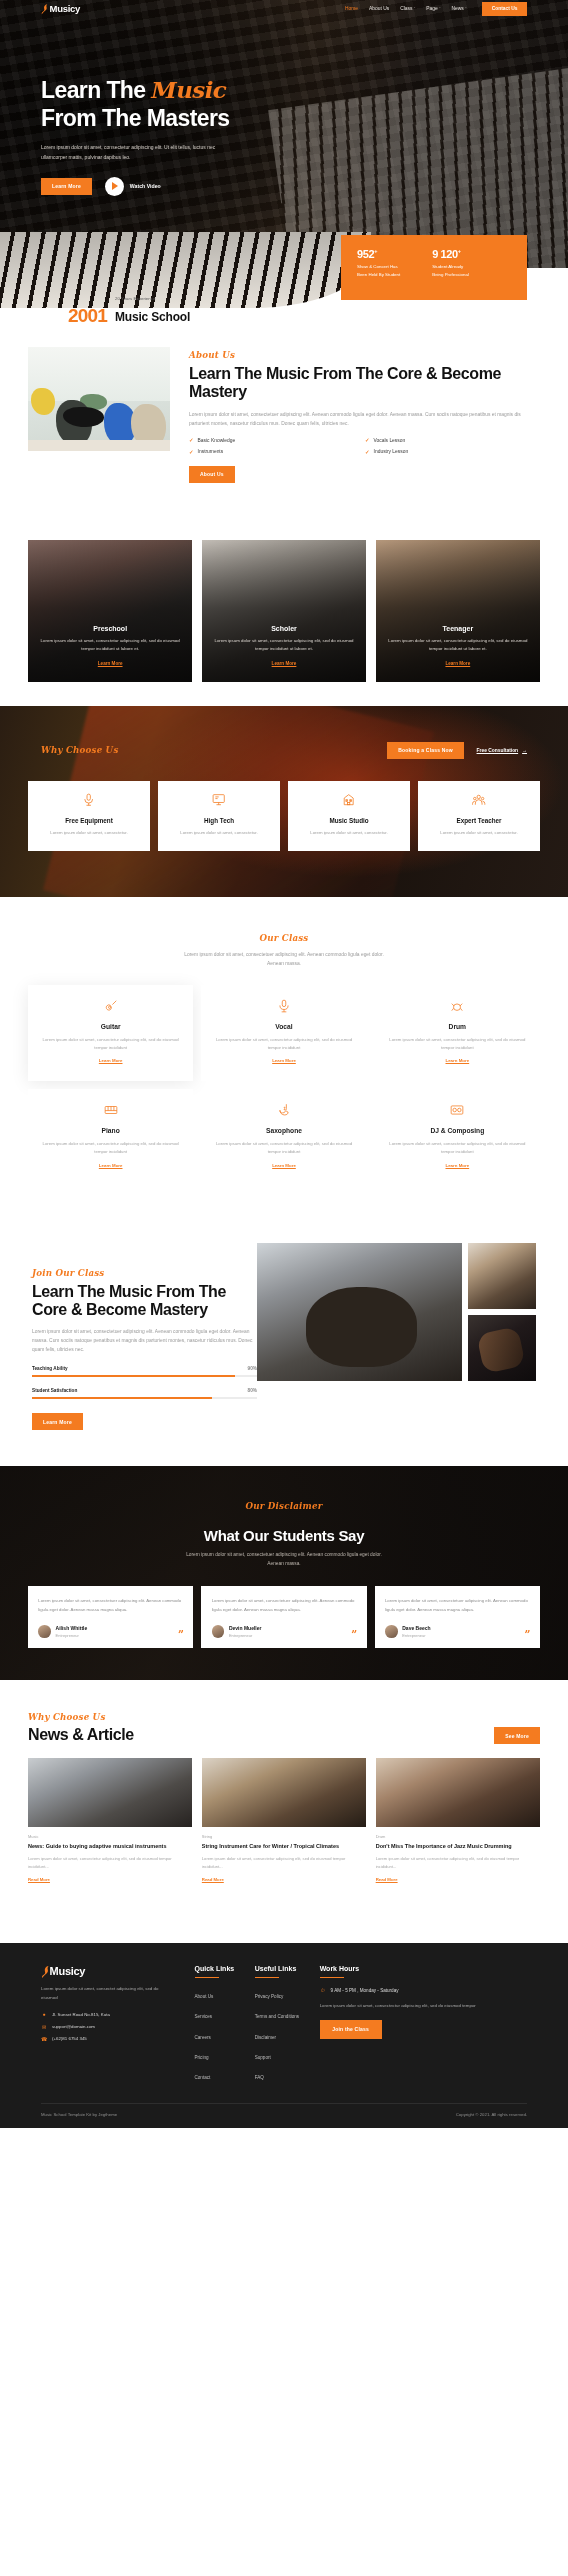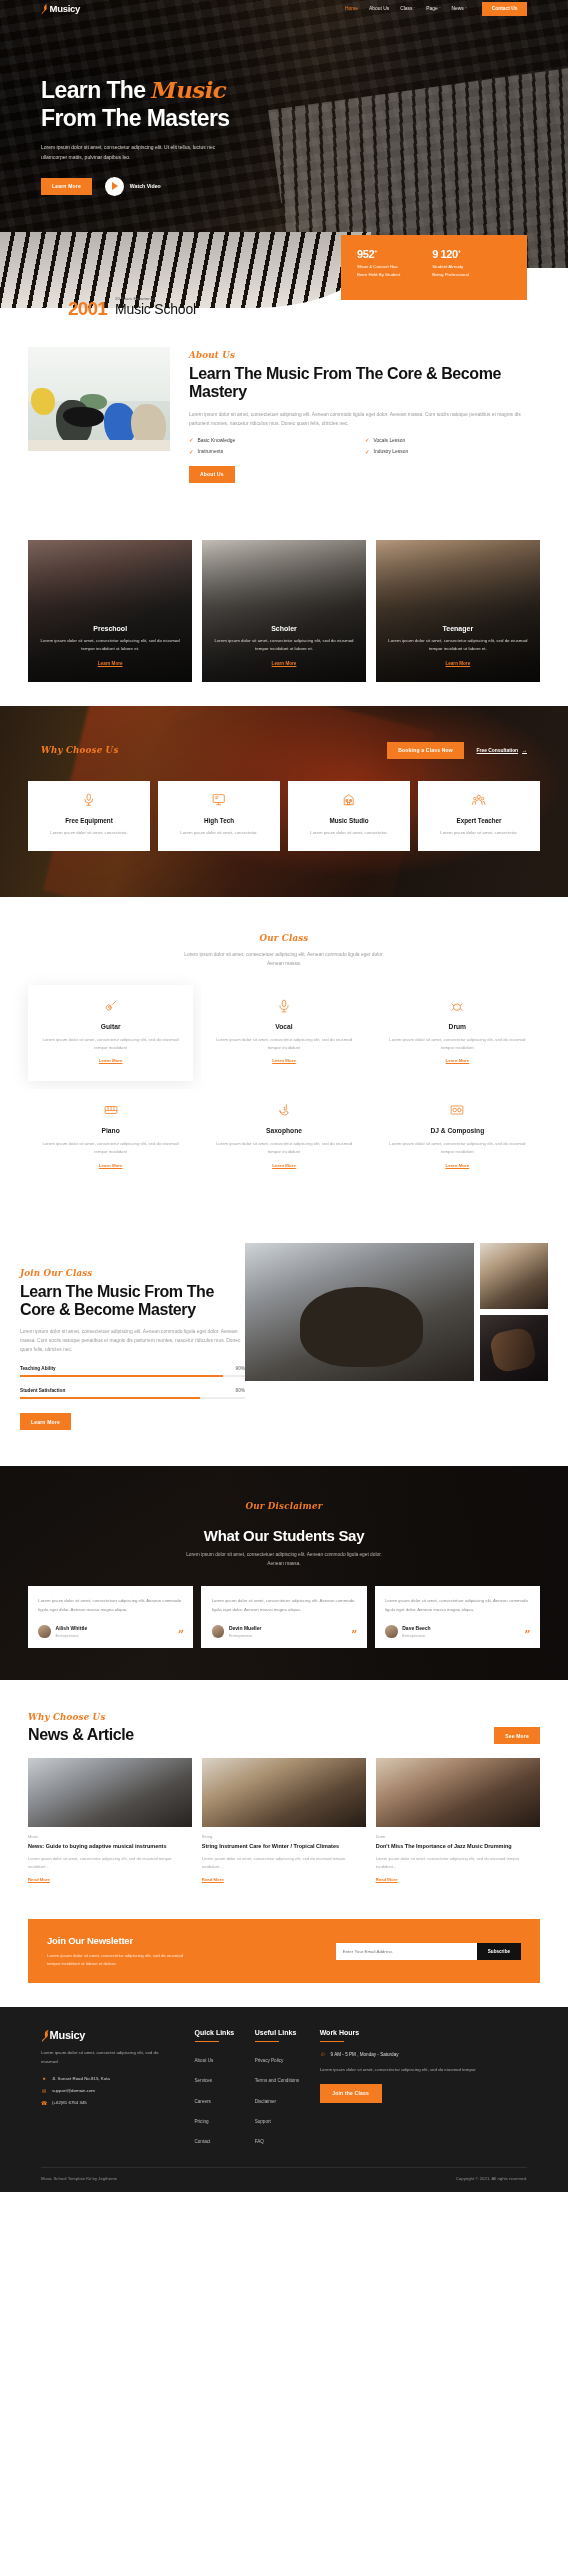--- a/index.html
+++ b/index.html
@@ -116,21 +116,21 @@
   .stats-card {
     position: absolute; top: -33px; right: 41px; width: 186px; height: 65px;
     background: #f47b20; display: flex; padding: 12.6px 0 0 16px; gap: 32px; z-index: 6;
   }
   .stat-num { color: #fff; font-size: 11px; font-weight: 800; letter-spacing: -0.4px; }
   .stat-num sup { font-size: 5.5px; font-weight: 700; top: -.6em; }
   .stat-lbl { color: #fff; font-size: 4.4px; line-height: 1.85; margin-top: 3.2px; }
   .year-row { position: absolute; left: 68px; top: 28px; display: flex; align-items: flex-end; gap: 8px; }
   .year-num { color: #f47b20; font-size: 19px; font-weight: 800; letter-spacing: -0.8px; line-height: .9; }
   .year-sub-top { font-size: 4.4px; color: #5c5c5c; }
-  .year-sub-main { font-size: 14px; font-weight: 400; color: #121212; letter-spacing: -0.2px; margin-top: 0; }
+  .year-sub-main { font-size: 12px; font-weight: 700; color: #121212; letter-spacing: -0.2px; margin-top: 9px; }
 
   
   .about { display: flex; gap: 19px; padding: 19px 41px 0 28px; align-items: flex-start; }
   .about-photo {
     width: 142px; height: 104px; flex: none; position: relative;
     background:
       linear-gradient(170deg,#eef2f0 0%,#dfe6e2 35%,#cfd6cf 100%);
     overflow: hidden;
   }
   .about-photo::before {
@@ -201,21 +201,21 @@
   .mclass { padding: 36px 0 35px; }
   .mc-grid { display: grid; grid-template-columns: repeat(3,1fr); gap: 8px; padding: 0 28px; margin-top: 17.4px; }
   .mc-card { padding: 14px 12.6px 16px; text-align: center; background: #fff; }
   .mc-card.shadow { box-shadow: 0 3.2px 17.4px rgba(0,0,0,.09); }
   .mc-card .ico { color: #f47b20; font-size: 14px; line-height: 1; }
   .mc-card h4 { font-size: 6.7px; font-weight: 800; margin-top: 8px; }
   .mc-card p { font-size: 4.3px; color: #a5a5a5; line-height: 1.85; margin-top: 5.5px; }
   .mc-card .learn { color: #f47b20; font-size: 4.4px; font-weight: 700; margin-top: 7px; display: inline-block; }
 
   
-  .skills { display: flex; padding: 8px 20px 36px; align-items: flex-start; }
+  .skills { display: flex; padding: 8px 32px 36px; align-items: flex-start; }
   .skills-left { width: 225px; padding-top: 39px; }
   .skills-left h2 { margin-top: 4.7px; }
   .skills-left p.lead { margin-top: 8px; }
   .bar-row { margin-top: 11px; }
   .bar-head { display: flex; justify-content: space-between; font-size: 4.7px; font-weight: 700; color: #1c1c1c; }
   .bar-head .pct { color: #8a8a8a; font-weight: 600; }
   .bar-track { height: 2.4px; background: #ececec; margin-top: 4px; }
   .bar-fill { height: 2.4px; background: #f47b20; }
   .skills-left .btn-orange { margin-top: 14px; }
   .skills-right { flex: 1; display: flex; gap: 6.3px; padding-top: 14px; }
@@ -698,32 +698,20 @@
       <div class="news-card">
         <div class="news-thumb nt3"></div>
         <div class="news-cat">Drum</div>
         <div class="news-title">Don't Miss The Importance of Jazz Music Drumming</div>
         <p>Lorem ipsum dolor sit amet, consectetur adipiscing elit, sed do eiusmod tempor incididunt...</p>
         <a class="read" href="#">Read More</a>
       </div>
     </div>
   </section>
 
-  <div class="newsletter-wrap">
-    <div class="newsletter">
-      <div>
-        <h3>Join Our Newsletter</h3>
-        <p>Lorem ipsum dolor sit amet, consectetur adipiscing elit, sed do eiusmod tempor incididunt ut labore et dolore.</p>
-      </div>
-      <div class="nl-form">
-        <input class="nl-input" type="text" placeholder="Enter Your Email Address" style="">
-        <button class="nl-btn">Subscribe</button>
-      </div>
-    </div>
-  </div>
 
   <footer class="footer">
     <div class="f-cols">
       <div class="f-brand">
         <div class="f-logo">
           <span class="logo-mark">
             <svg width="8.7" height="12" viewBox="0 0 9 13">
                 <path d="M6.5 0.4c-1.7 1-2.6 2.4-2.6 4.1 0 1 .4 2 .4 2.8 0 .8-.5 1.5-1.6 2.2-1.1.7-1.8 1.6-1.8 2.5L1 13l1.6-1.9c1.2-1.4 2-2.1 2.9-2.8 1.2-.9 1.8-1.9 1.8-3.1 0-1 -.4-1.9-.4-2.7 0-.8.4-1.5 1.1-2.1z" fill="#f47b20"></path>
               </svg>
           </span>

